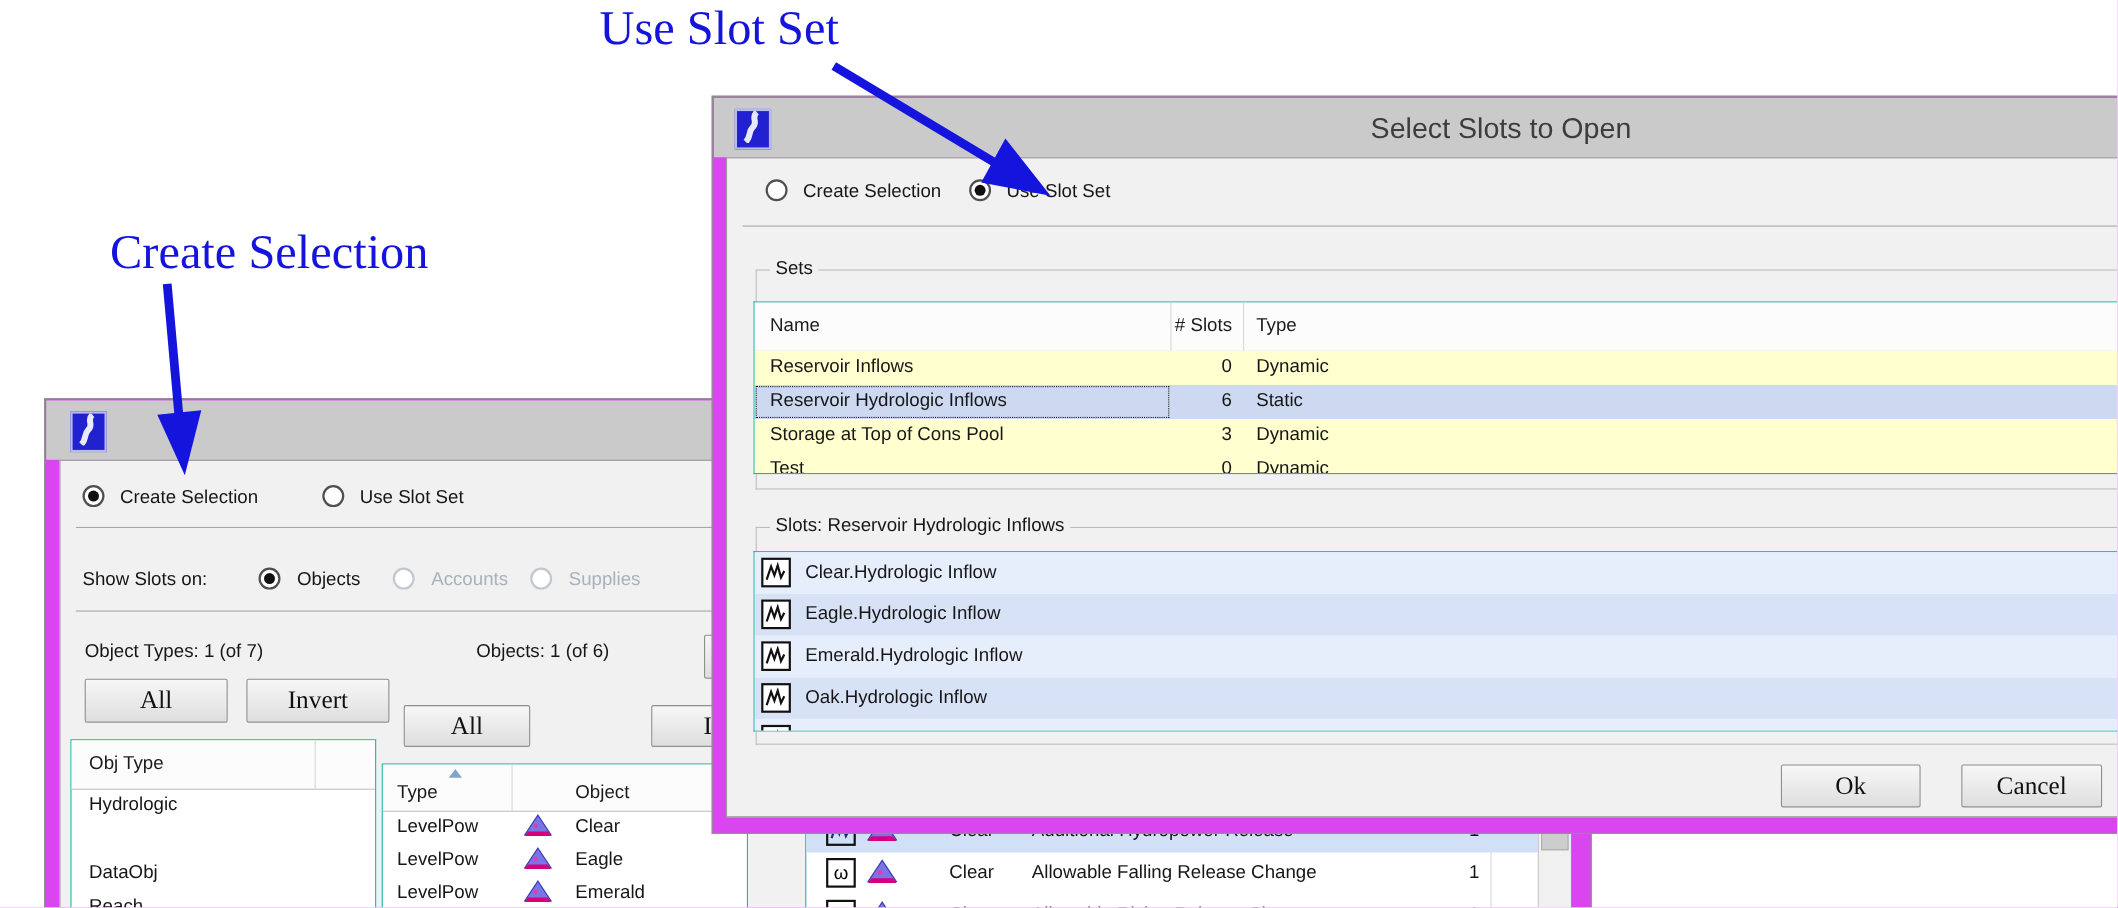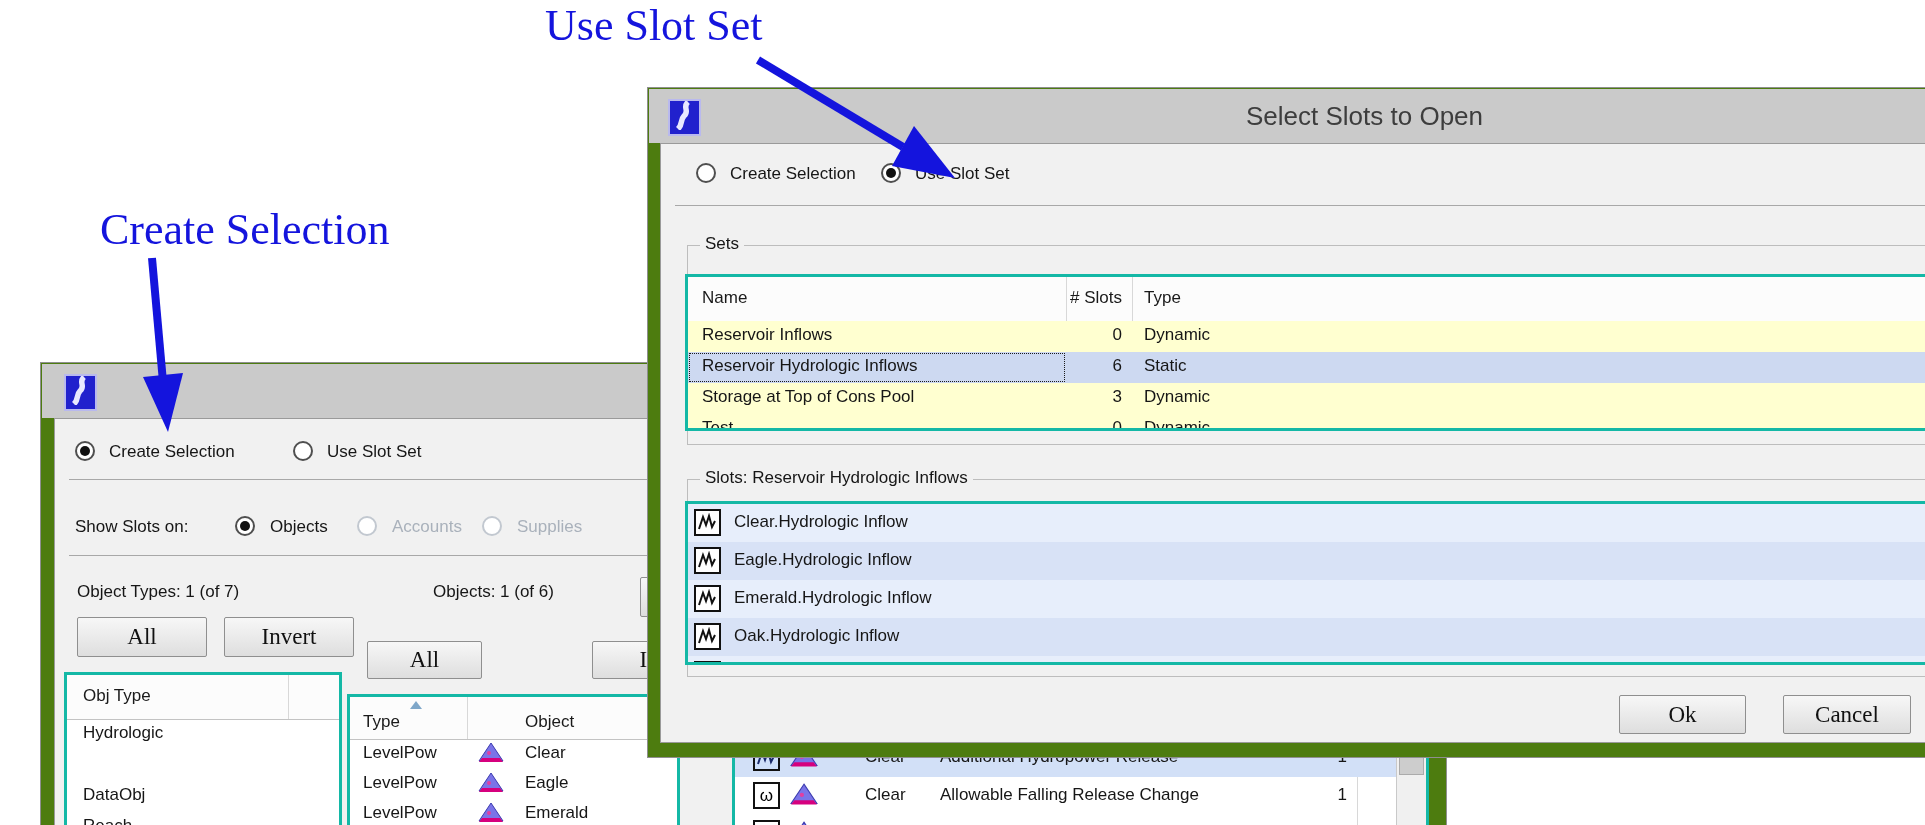--- a/index.html
+++ b/index.html
@@ -1,20 +1,20 @@
 <!DOCTYPE html>
 <html><head>
 <meta charset="utf-8">
 <style>
   html,body{margin:0;padding:0;background:#ffffff;}
   #canvas{position:relative;width:1925px;height:825px;overflow:hidden;background:#ffffff;
           font-family:"Liberation Sans","DejaVu Sans",sans-serif;color:#161616;}
 
   
-  .dialog{position:absolute;background:#4d7c0f;border:1px solid #8f8f8f;box-sizing:border-box;}
+  .dialog{position:absolute;background:#d946ef;border:1px solid #8f8f8f;box-sizing:border-box;}
   .titlebar{position:absolute;left:1px;right:0;top:1px;height:54px;background:#cacaca;}
   .app-icon{position:absolute;width:29px;height:33px;background:#2121cd;border:2px solid #b9b9ee;}
   .dlg-title{position:absolute;font-size:26px;color:#3d3d3d;white-space:nowrap;}
   .content{position:absolute;background:#f1f1f1;border:1px solid #9a9a9a;box-sizing:border-box;}
   .sep{position:absolute;height:1px;background:#a8a8a8;}
 
   
   .radio{position:absolute;width:20px;height:20px;border-radius:50%;
          background:#fff;border:2px solid #4f4f4f;box-sizing:border-box;}
   .radio.sel::after{content:"";position:absolute;left:3px;top:3px;width:10px;height:10px;
@@ -22,21 +22,21 @@
   .radio.dis{border-color:#c2c8d0;}
   .rlabel{position:absolute;font-size:17px;white-space:nowrap;}
   .rlabel.dis{color:#a9b1bb;}
 
   
   .groupbox{position:absolute;border:1px solid #bdbdbd;border-right:none;box-sizing:border-box;}
   .legend{position:absolute;top:-12px;left:12px;background:#f1f1f1;padding:0 5px;
           font-size:17px;white-space:nowrap;}
 
   
-  .listbox{position:absolute;background:#ffffff;border:3px solid #14b8a6;box-sizing:border-box;overflow:hidden;}
+  .listbox{position:absolute;background:#ffffff;border:1px solid #14b8a6;box-sizing:border-box;overflow:hidden;}
   .hdr{position:absolute;left:0;right:0;top:0;background:#fcfcfc;border-bottom:1px solid #c3c3c3;}
   .hdr-text{position:absolute;font-size:17px;white-space:nowrap;color:#1a1a1a;}
   .vline{position:absolute;top:0;width:1px;background:#d8d8d8;}
   .row{position:absolute;left:0;right:0;overflow:hidden;}
   .cell{position:absolute;font-size:17px;white-space:nowrap;}
   .num{text-align:right;}
 
   
   .btn{position:absolute;background:linear-gradient(#f7f7f7,#dedede);border:1px solid #8f8f8f;
        border-radius:2px;font-size:23px;color:#111;display:flex;align-items:center;justify-content:center;

